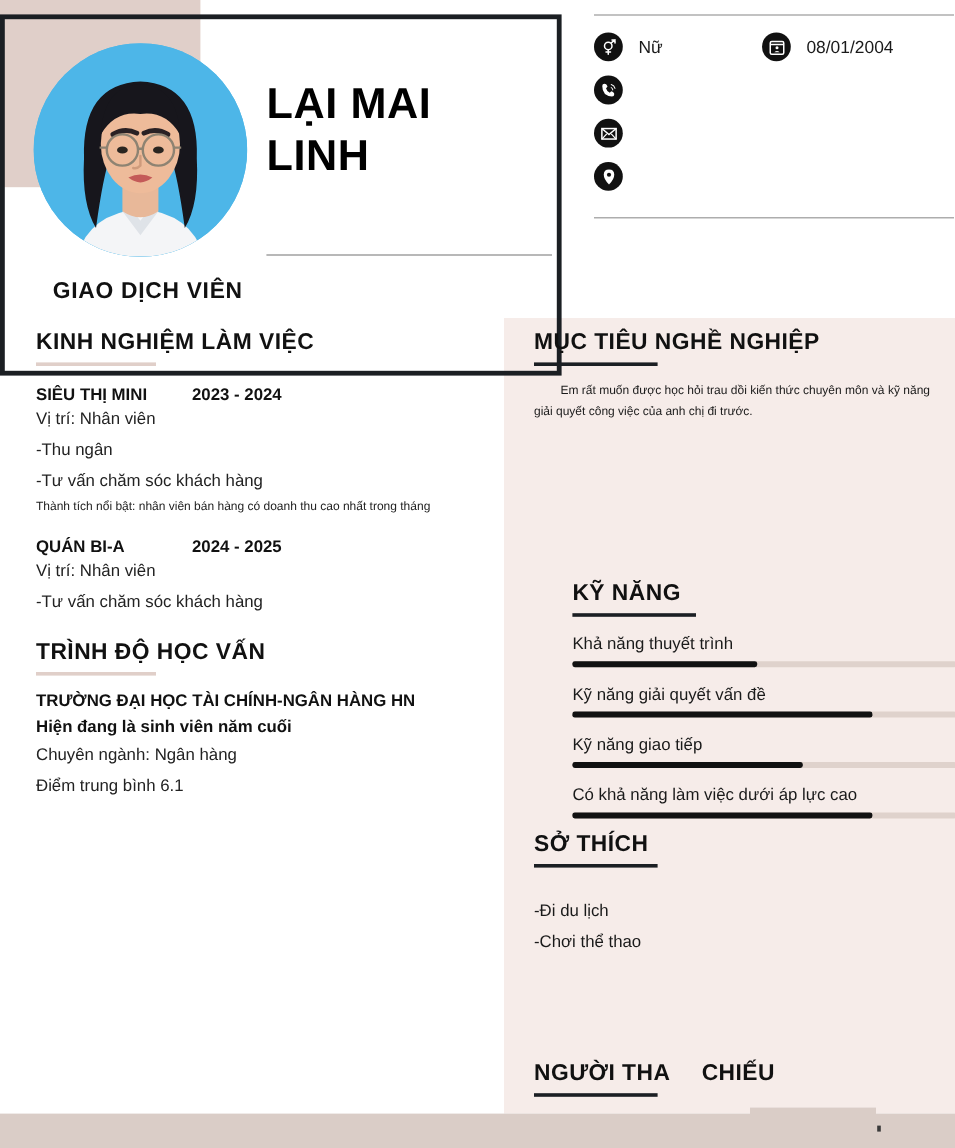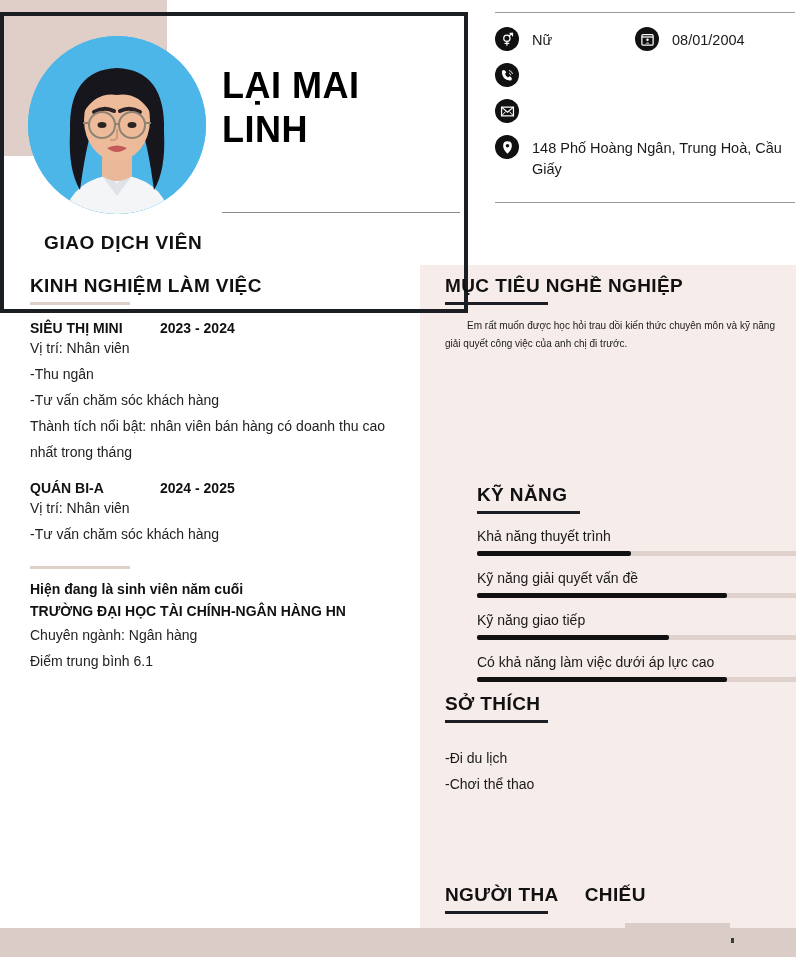--- a/index.html
+++ b/index.html
@@ -99,21 +99,21 @@
   }
   .exp-head{
     display:flex; font-weight:bold; font-size:14px; margin-top:15px; color:#111;
   }
   .exp-org{ width:130px; }
   .exp-years{ }
   .body-line{
     font-size:14px; line-height:1.85; color:#222;
   }
   .body-just{
-    font-size:14px; line-height:1.85; color:#222; text-align:justify;
+    font-size:10px; line-height:1.85; color:#222; text-align:justify;
   }
   .edu-block{ margin-top:10px; }
   .edu-strong{ font-size:14px; font-weight:bold; line-height:1.55; color:#111; }
 
   
   .rc{ position:absolute; z-index:3; }
   #sec-objective{ left:445px; top:275px; width:330px; }
   #sec-skills   { left:445px; top:484px; width:330px;margin-left:32px; }
   #sec-hobbies  { left:445px; top:693px; width:330px; }
   #sec-refs     { left:445px; top:884px; width:330px; }
@@ -231,21 +231,20 @@
       <span class="ctext"></span>
     </div>
 
     <div class="crow">
       <span class="cico">
         <svg viewBox="0 0 24 24" aria-hidden="true">
           <path d="M12 2 q7 0 7 7 q0 6 -7 13 q-7 -7 -7 -13 q0 -7 7 -7 z" fill="#fff"></path>
           <circle cx="12" cy="9" r="2.8" fill="#111"></circle>
         </svg>
       </span>
-      <span class="ctext">148 Phố Hoàng Ngân, Trung Hoà, Cầu Giấy</span>
     </div>
 
   </div>
   <div class="rule"></div>
 </div>
 
 <div class="right-panel"></div>
 
 <div class="left-col">
 
@@ -268,24 +267,25 @@
       <div class="exp-head">
         <span class="exp-org">QUÁN BI-A</span>
         <span class="exp-years">2024 - 2025</span>
       </div>
       <div class="body-line">Vị trí: Nhân viên</div>
       <div class="body-line">-Tư vấn chăm sóc khách hàng</div>
     </div>
   </div>
 
   <div style="margin-top:18px;">
+    <div class="sec-title">TRÌNH ĐỘ HỌC VẤN</div>
     <div class="sec-ul light"></div>
     <div class="edu-block">
+      <div class="edu-strong">TRƯỜNG ĐẠI HỌC TÀI CHÍNH-NGÂN HÀNG HN</div>
       <div class="edu-strong">Hiện đang là sinh viên năm cuối</div>
-      <div class="edu-strong">TRƯỜNG ĐẠI HỌC TÀI CHÍNH-NGÂN HÀNG HN</div>
       <div class="body-line">Chuyên ngành: Ngân hàng</div>
       <div class="body-line"> Điểm trung bình 6.1</div>
     </div>
   </div>
 
 </div>
 
 <div class="rc" id="sec-objective">
   <div class="sec-title">MỤC TIÊU NGHỀ NGHIỆP</div>
   <div class="sec-ul dark"></div>

